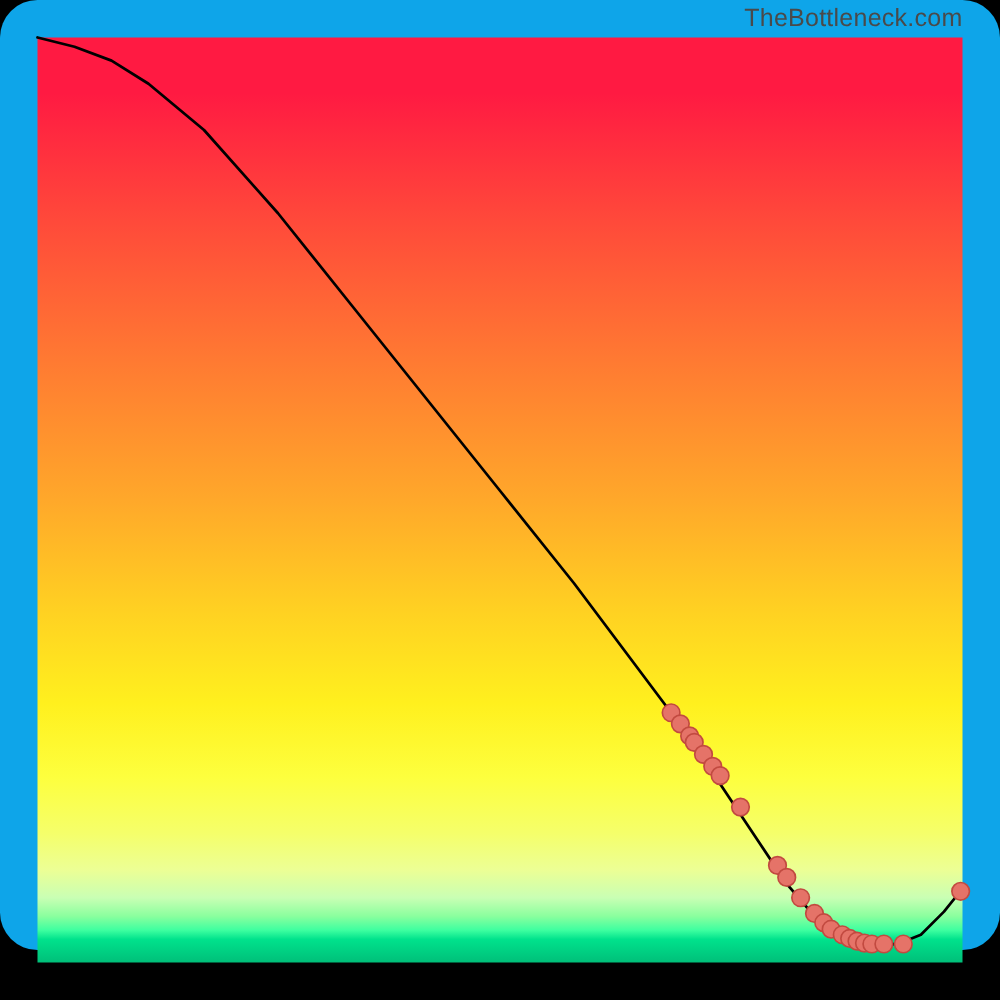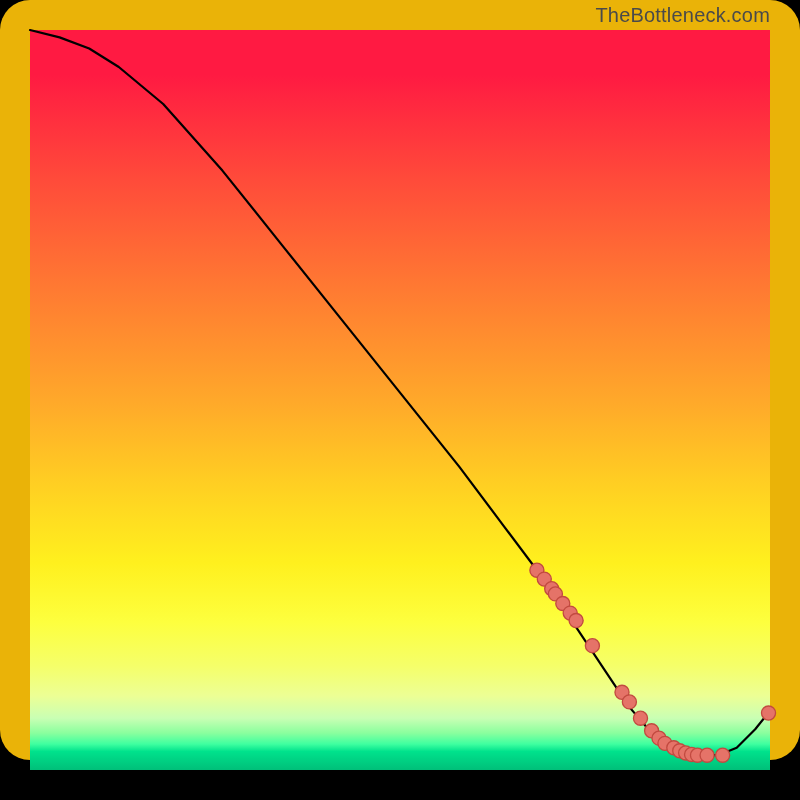--- a/index.html
+++ b/index.html
@@ -8,21 +8,21 @@
     width: 800px;
     height: 800px;
     background: #000;
     overflow: hidden;
     font-family: Arial, Helvetica, sans-serif;
   }
   .stage {
     position: relative;
     width: 800px;
     height: 760px;
-    background: #eab308;
+    background: #0ea5e9;
     border-radius: 30px;
   }
   .plot {
     position: absolute;
     left: 30px;
     top: 30px;
     width: 740px;
     height: 740px;
   }
   .heat {

